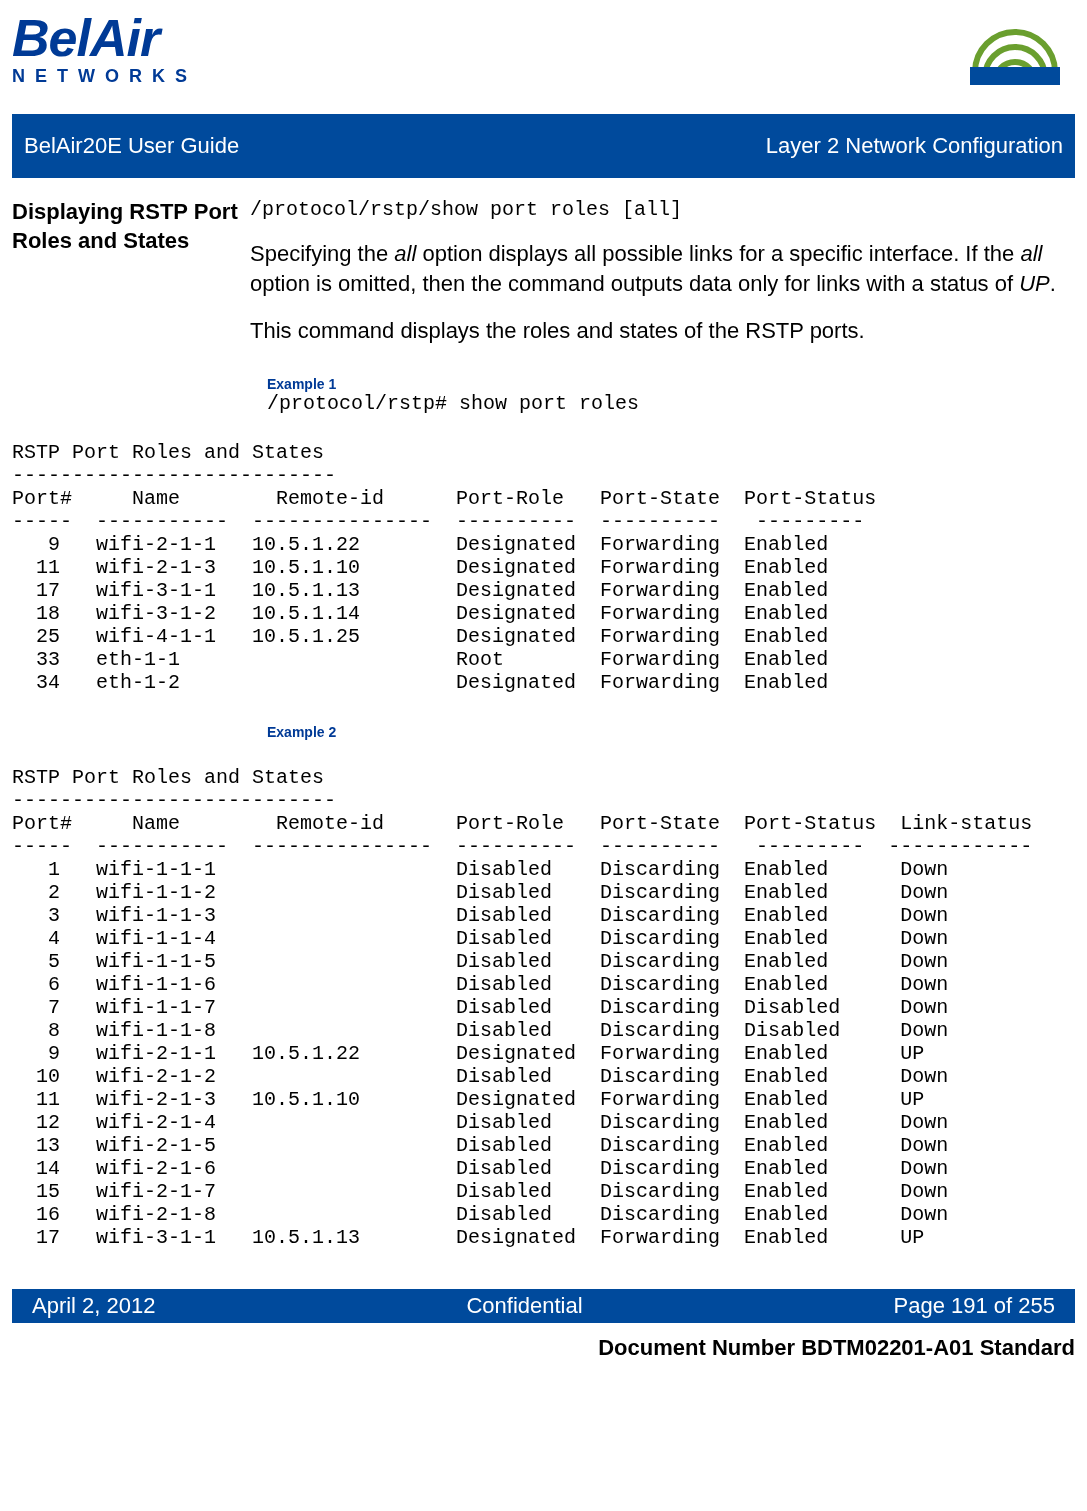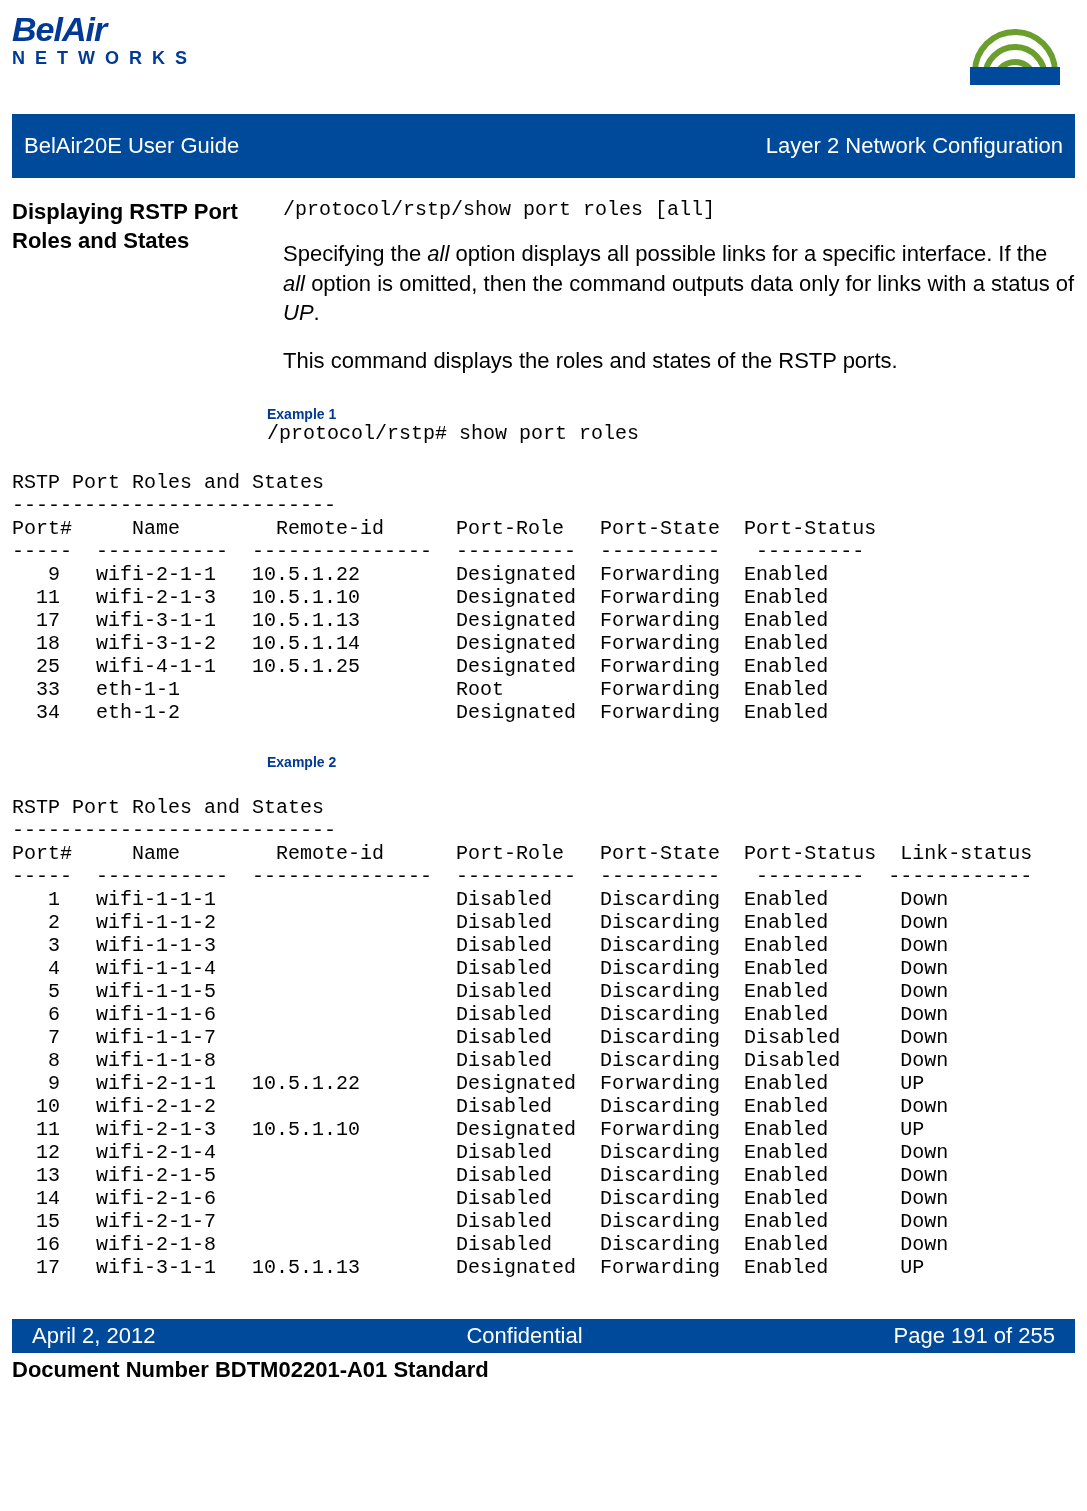--- a/index.html
+++ b/index.html
@@ -19,21 +19,21 @@
     justify-content: space-between;
     align-items: flex-start;
     margin-bottom: 18px;
   }
   .logo-box {
     display: flex;
     flex-direction: column;
     font-weight: 800;
   }
   .logo-top {
-    font-size: 34px;
+    font-size: 52px;
     color: #003a96;
     letter-spacing: -1px;
     line-height: 1;
     font-style: italic;
     font-weight: 900;
   }
   .logo-bottom {
     font-size: 18px;
     color: #003a96;
     letter-spacing: 10px;
@@ -49,21 +49,21 @@
     color: white;
     display: flex;
     justify-content: space-between;
     padding: 19px 12px;
     font-size: 22px;
     font-weight: 500;
     margin-bottom: 20px;
   }
   .content-row {
     display: flex;
-    gap: 36px;
+    gap: 3px;
     margin-left: 0;
   }
   .left-col {
     width: 235px;
     flex-shrink: 0;
   }
   .section-title {
     font-weight: 800;
     font-size: 22px;
     line-height: 1.3;
@@ -109,24 +109,24 @@
     background: #004a9c;
     color: white;
     display: flex;
     justify-content: space-between;
     padding: 4px 20px;
     font-size: 22px;
     font-weight: 500;
     margin-top: 40px;
   }
   .doc-number {
-    text-align: left;
+    text-align: right;
     font-size: 22px;
     font-weight: 700;
-    margin-top: 4px;
+    margin-top: 12px;
     padding-bottom: 2px;
   }
 </style>
 </head>
 <body>
 
 <div class="page">
   <div class="header-row">
     <div class="logo-box">
       <span class="logo-top">BelAir</span>

